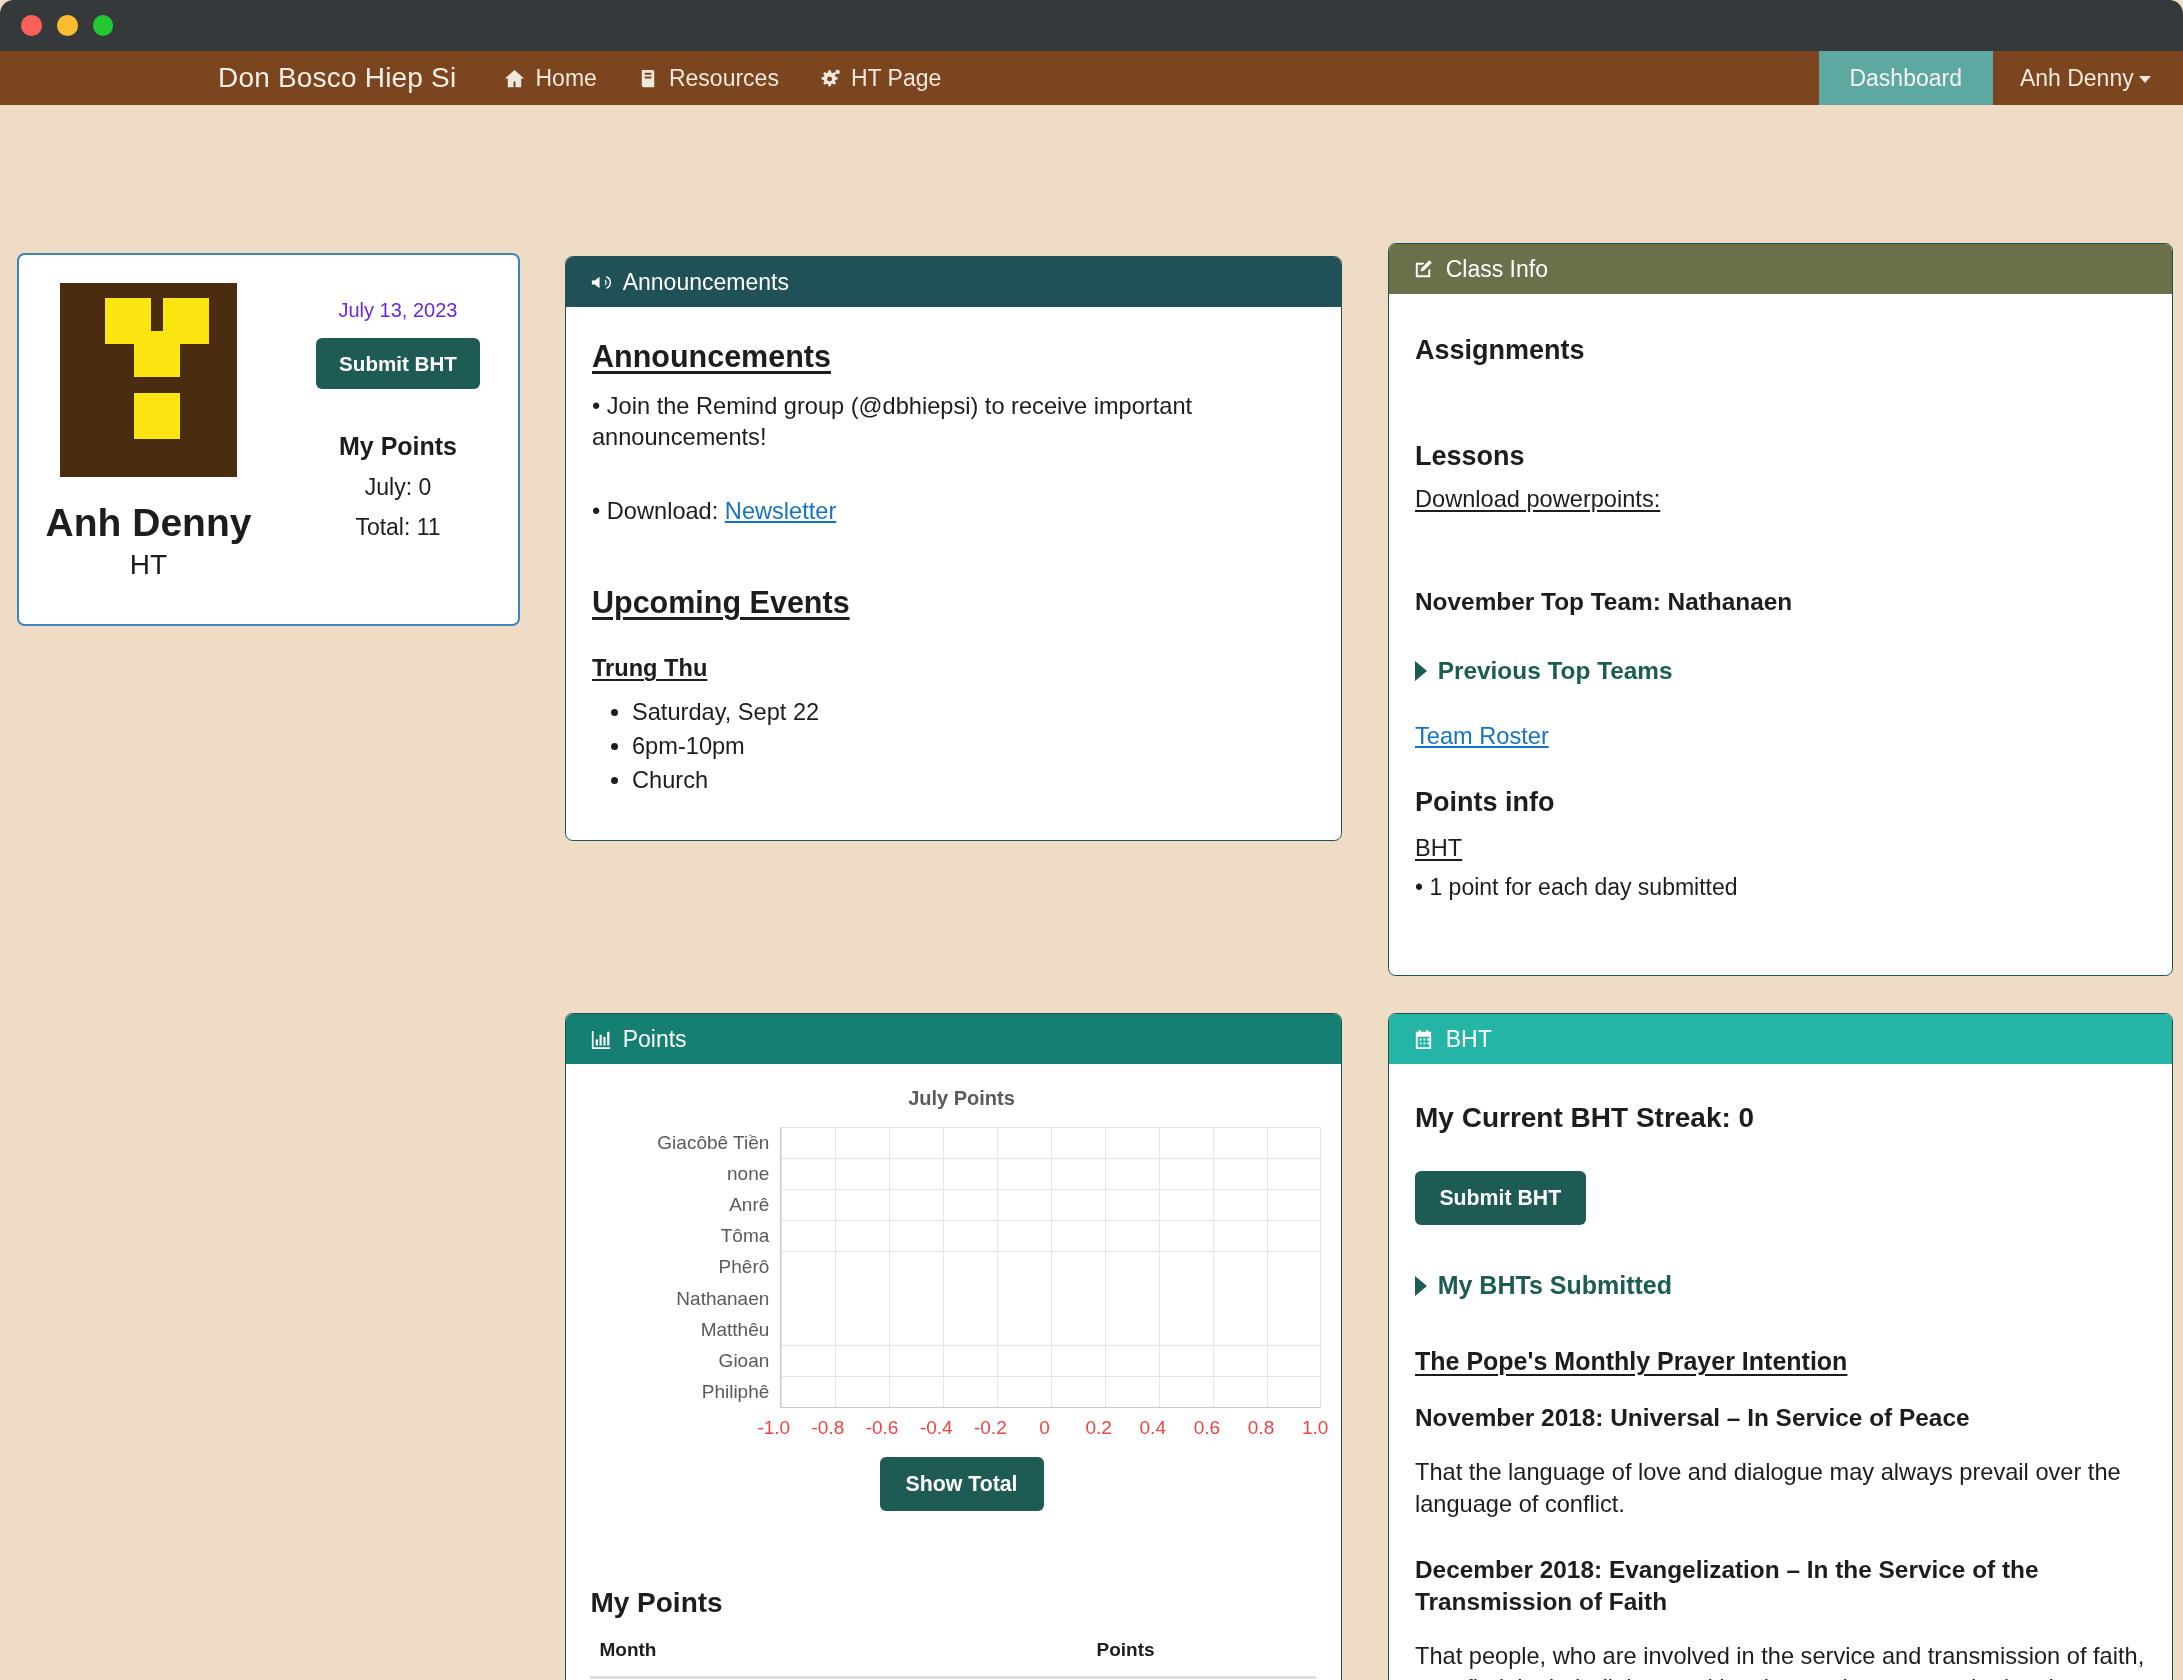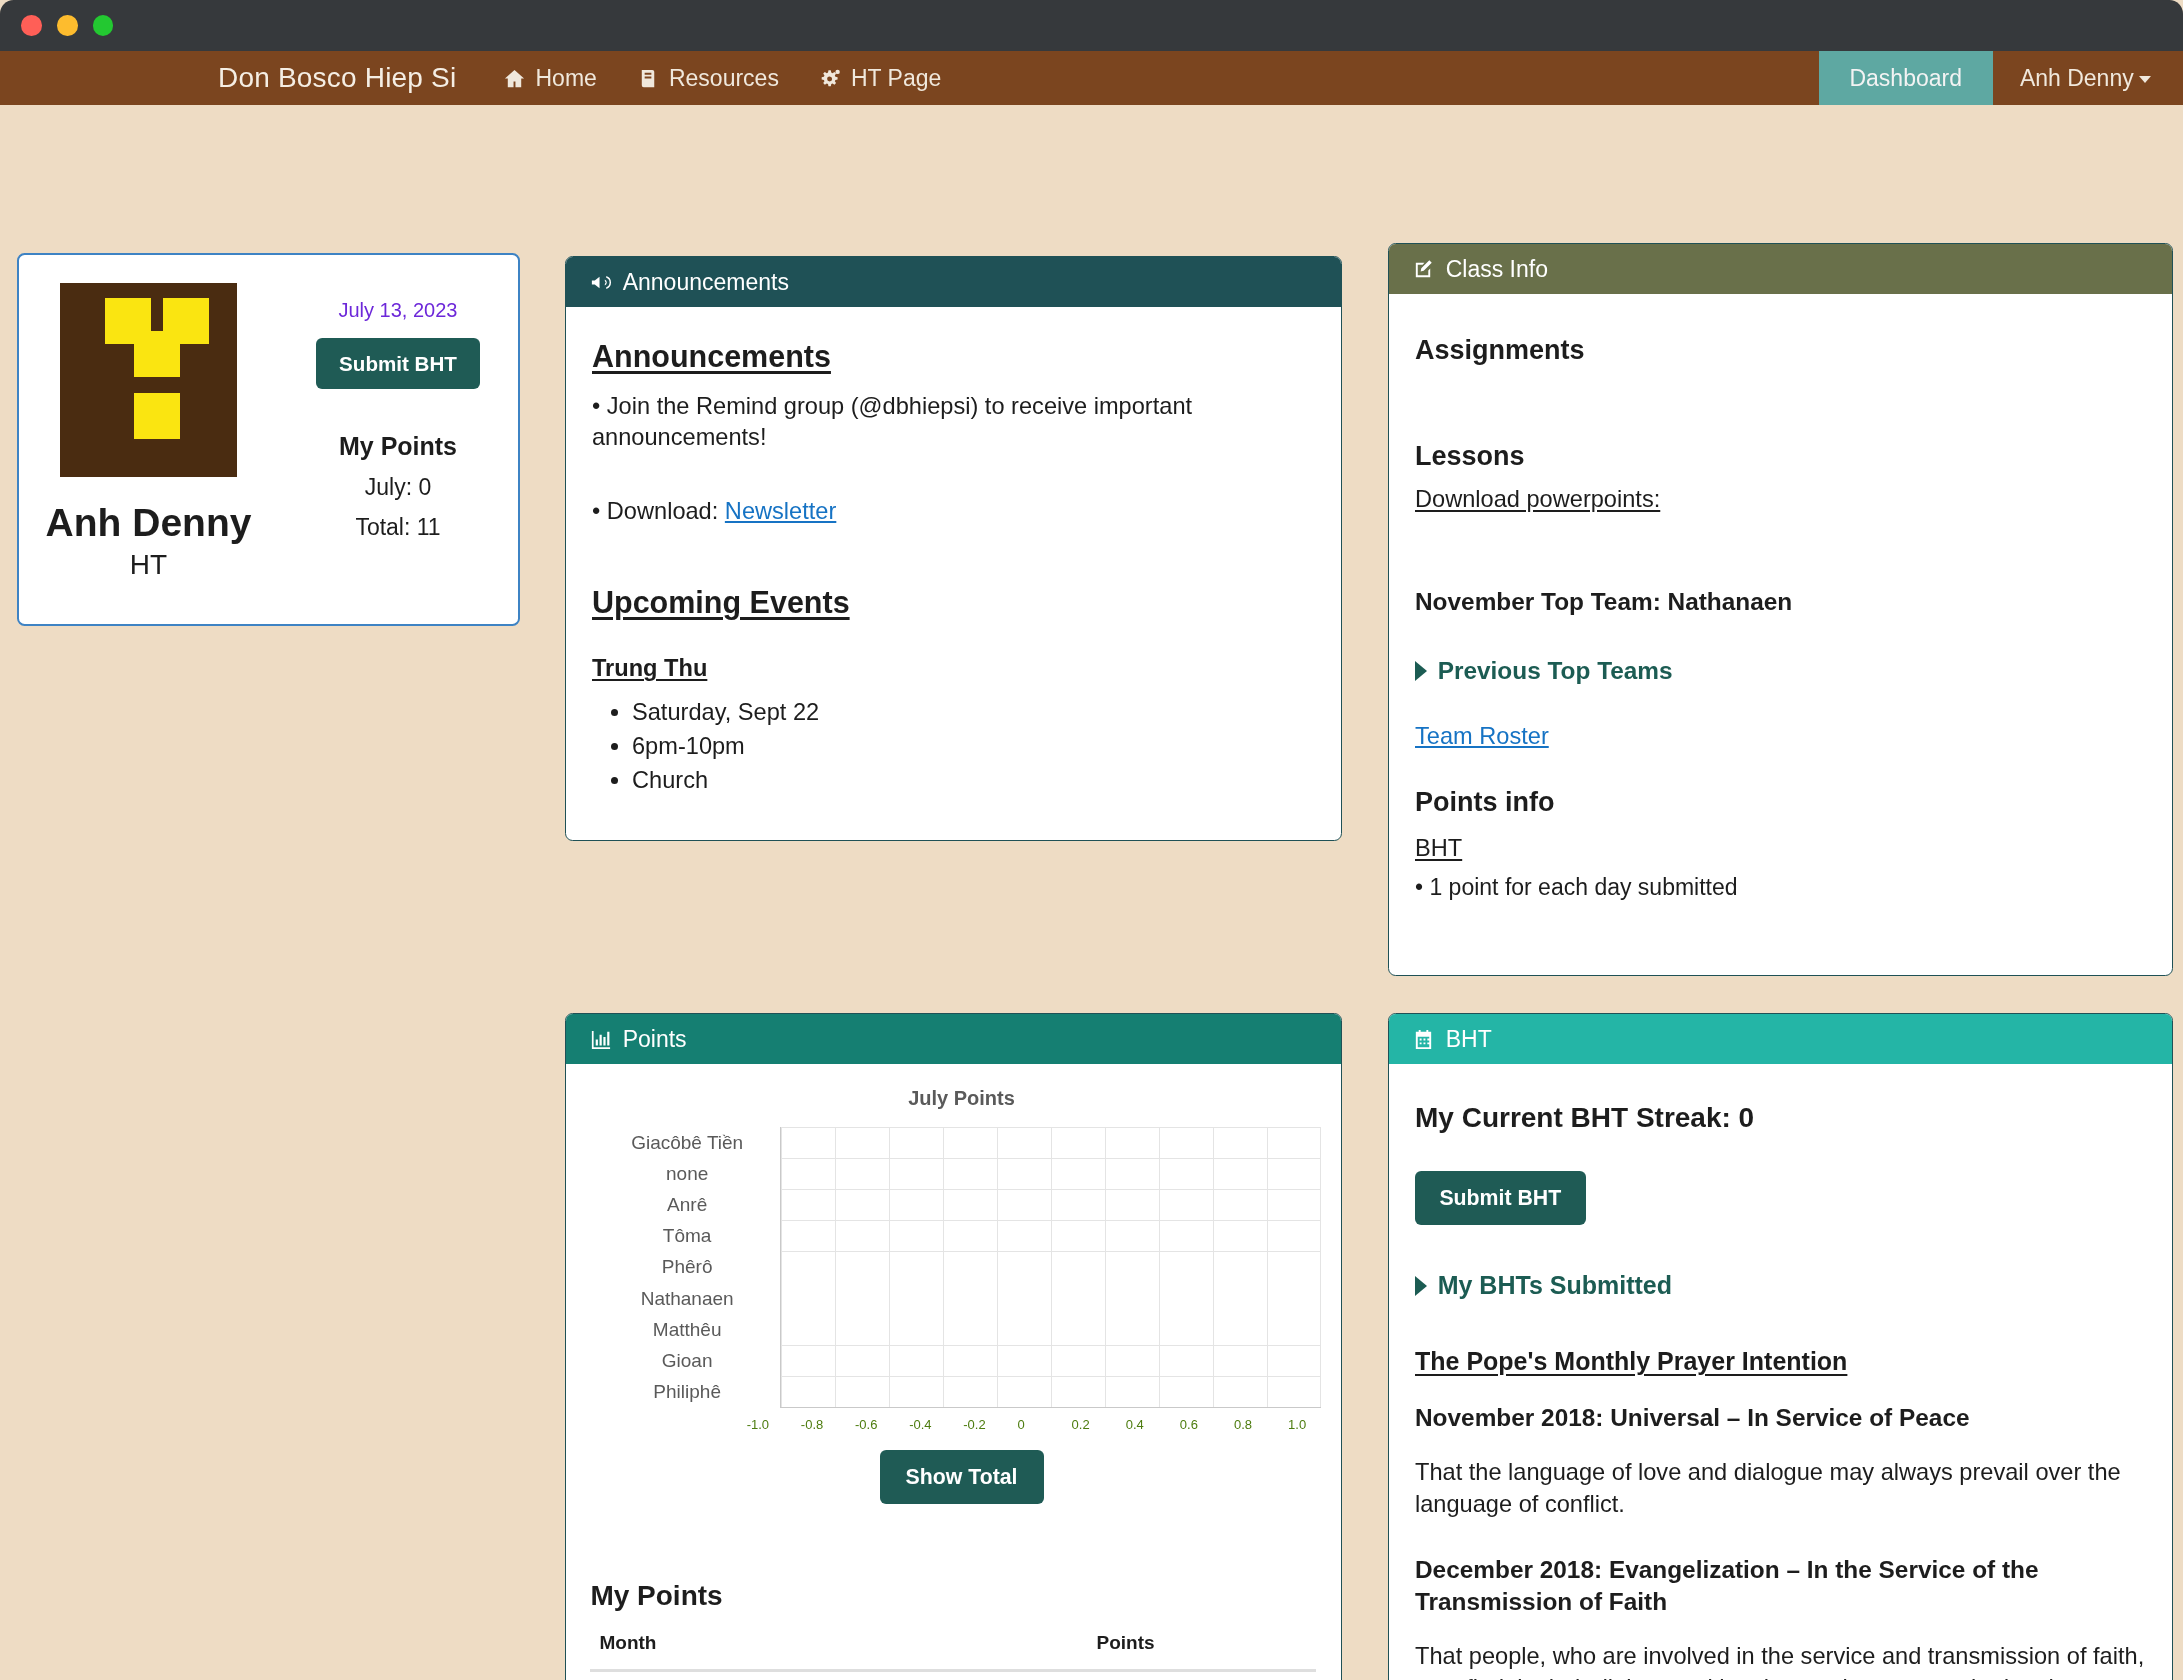--- a/index.html
+++ b/index.html
@@ -239,21 +239,20 @@
   .chart-title {
     text-align: center; font-size: 20px; font-weight: bold; color: #5A5A5A;
     margin-bottom: 17px;
   }
   .chart-area { display: flex; padding-left: 23px; }
   .y-labels {
     width: 175px;
     display: flex; flex-direction: column;
     text-align: right;
     padding-right: 10.7px;
-    align-items: center;
   }
   .y-labels div {
     flex: 1;
     display: flex; align-items: center; justify-content: flex-end;
     font-size: 19px; color: #5A5A5A;
     white-space: nowrap;
   }
   .plot {
     flex: 1;
     height: 281px;
@@ -267,21 +266,21 @@
   }
   .plot::after {
     content: ""; position: absolute; right: 0; top: 0; bottom: 0;
     width: 0.8px; background: #E4E4E4;
   }
   .x-labels {
     display: flex; margin-left: 186px; margin-right: 20px;
     margin-top: 9.1px;
   }
   .x-labels span {
-    flex: 1; text-align: left; font-size: 13px; color: #4d7c0f;
+    flex: 1; text-align: center; font-size: 19px; color: #ef4444;
     position: relative;
   }
   .x-labels span:first-child { margin-left: -21.3px; }
   .x-labels span:last-child  { margin-right: -21.3px; }
   .show-total-row { display: flex; justify-content: center; margin-top: 18.3px; }
   .btn-showtotal {
     background: #1F5B55; color: #FFF; font-size: 21.3px; font-weight: bold;
     border: none; border-radius: 6.1px; padding: 14.5px 26px; cursor: pointer;
   }
 

